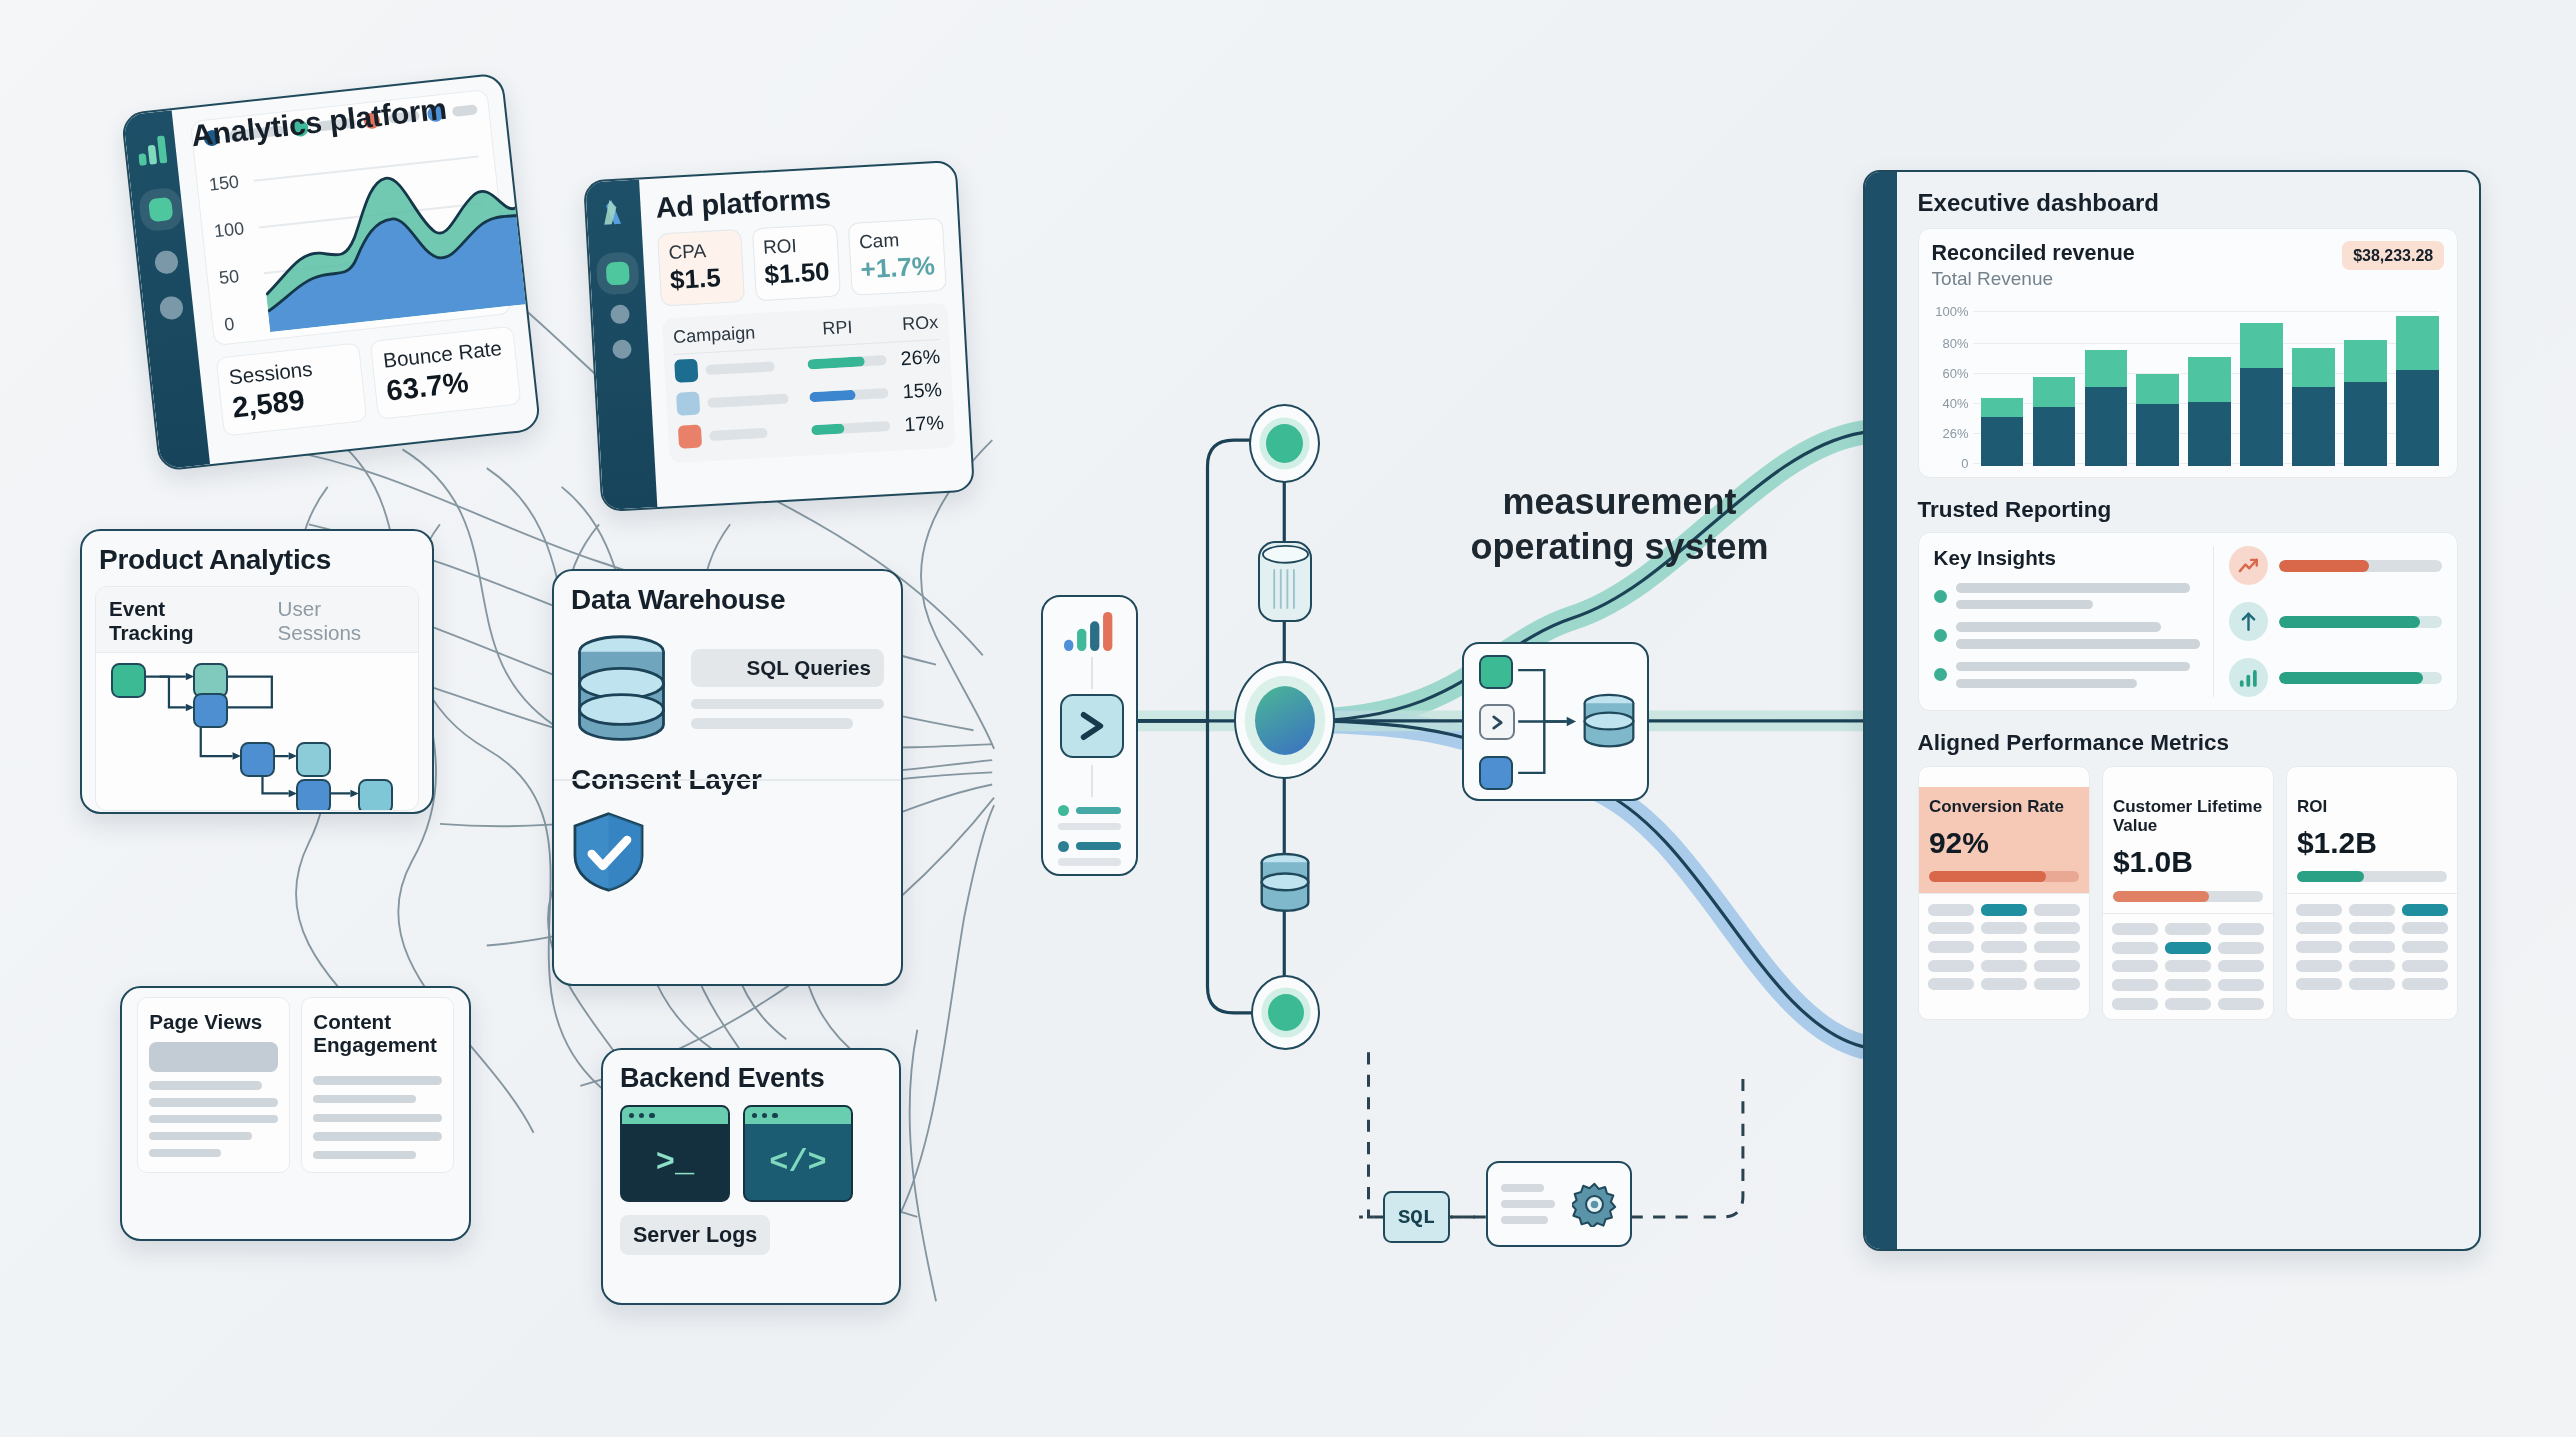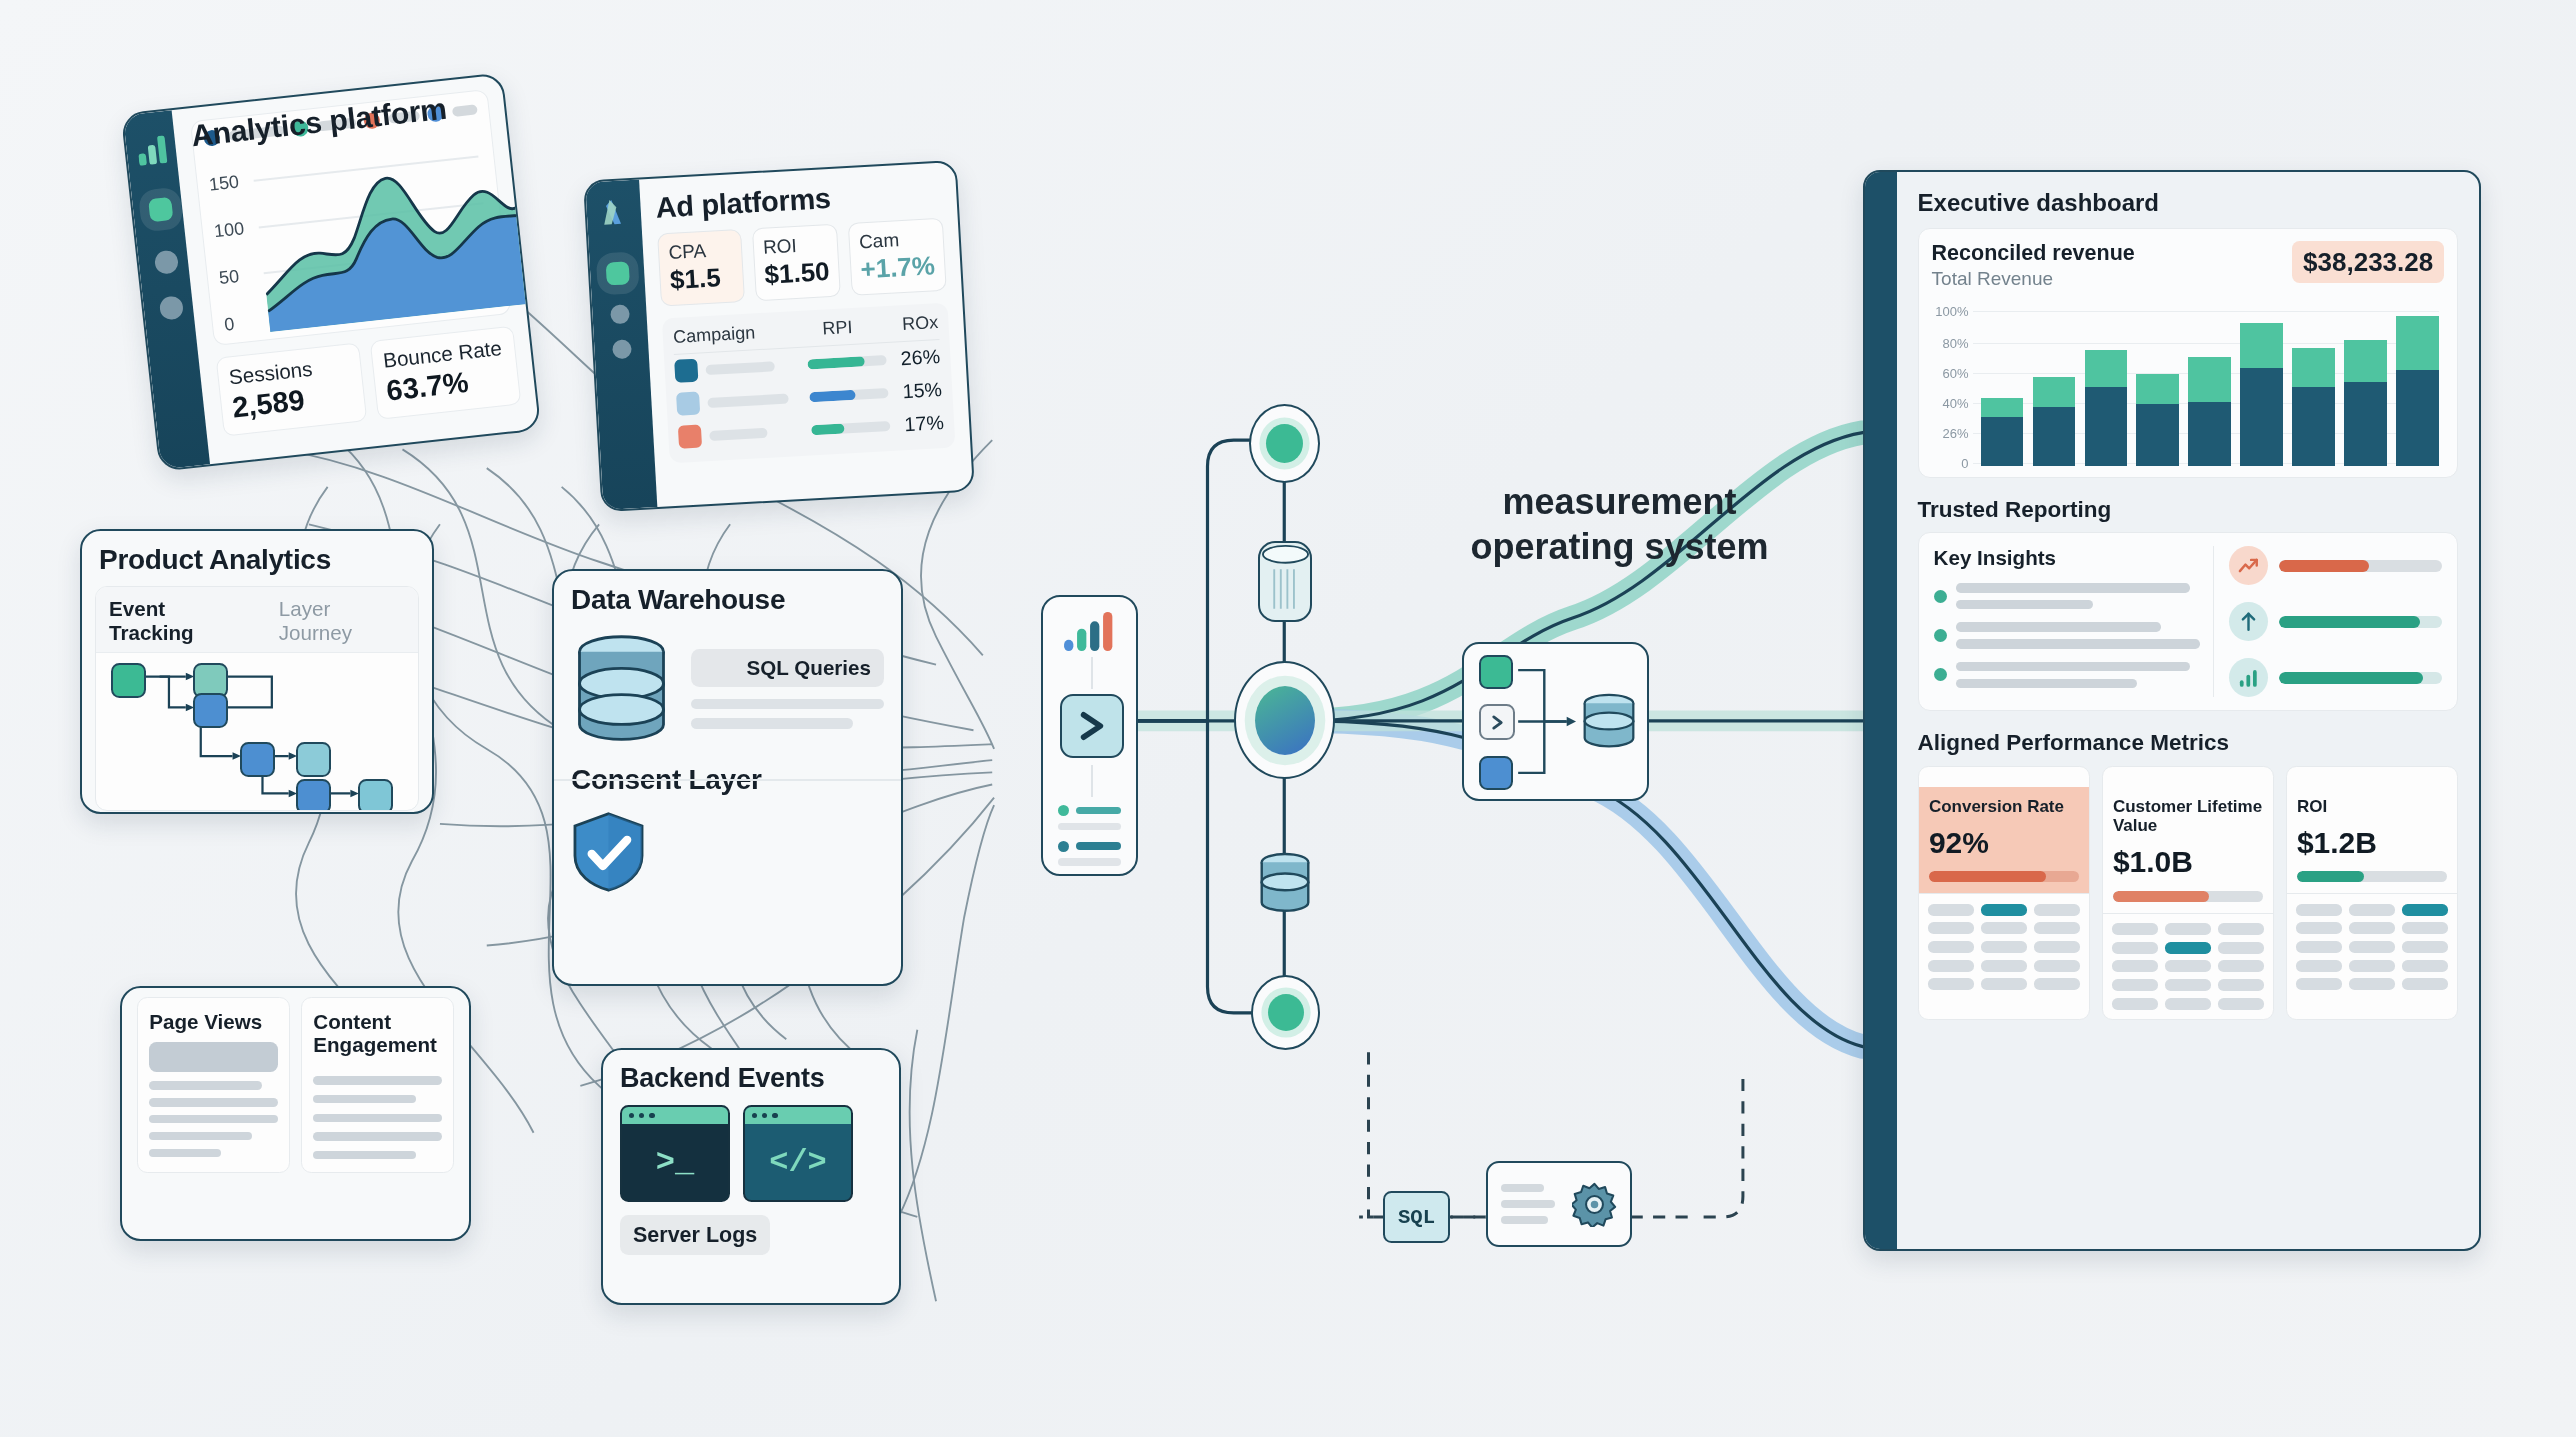--- a/index.html
+++ b/index.html
@@ -313,21 +313,21 @@
         </div>
       </div>
     </div>
   </div>
 
   <div class="card" id="prodan">
     <div class="card-title" style="font-size:28px;padding:13px 0 0 17px;">Product Analytics</div>
     <div class="pa-inner">
       <div class="tabs">
         <span class="tab">Event Tracking</span>
-        <span class="tab off">Layer Journey</span>
+        <span class="tab off">User Sessions</span>
       </div>
       <div style="position:relative;height:164px">
         <svg width="318" height="164" viewBox="0 0 340 175" style="position:absolute;inset:0">
           <g fill="none" stroke="#1b4256" stroke-width="2.4">
             <path d="M50 25 H 78 V 58 H 96"></path>
             <path d="M68 25 H 96"></path>
             <path d="M130 25 H 188 V 58 H 126" marker-end=""></path>
             <path d="M112 74 V 110 H 146"></path>
             <path d="M178 126 V 150 H 206"></path>
             <path d="M178 110 H 206"></path>
@@ -550,21 +550,21 @@
     <div class="drail"></div>
     <div class="dash-body">
       <div class="dash-h">Executive dashboard</div>
 
       <div class="panel" style="margin-top:11.2px;padding:12px 13px 11.2px;">
         <div style="display:flex;align-items:flex-start;">
           <div style="flex:1">
             <div class="sub-h" style="font-size:21.5px;">Reconciled revenue</div>
             <div style="font-size:19px;color:#73828d;margin-top:1.9px;">Total Revenue</div>
           </div>
-          <span class="badge" style="font-size:26px;">$38,233.28</span>
+          <span class="badge" style="font-size:16px;">$38,233.28</span>
         </div>
         <div class="chart-area">
           <div class="cgrid" style="top:13px"></div>
           <div class="cgrid" style="top:45px"></div>
           <div class="cgrid" style="top:75px"></div>
           <div class="cgrid" style="top:105px"></div>
           <div class="cgrid" style="top:135px"></div>
           <div class="cgrid" style="top:165px"></div>
           <span class="ctick" style="top:6.6px">100%</span>
           <span class="ctick" style="top:38px">80%</span>

